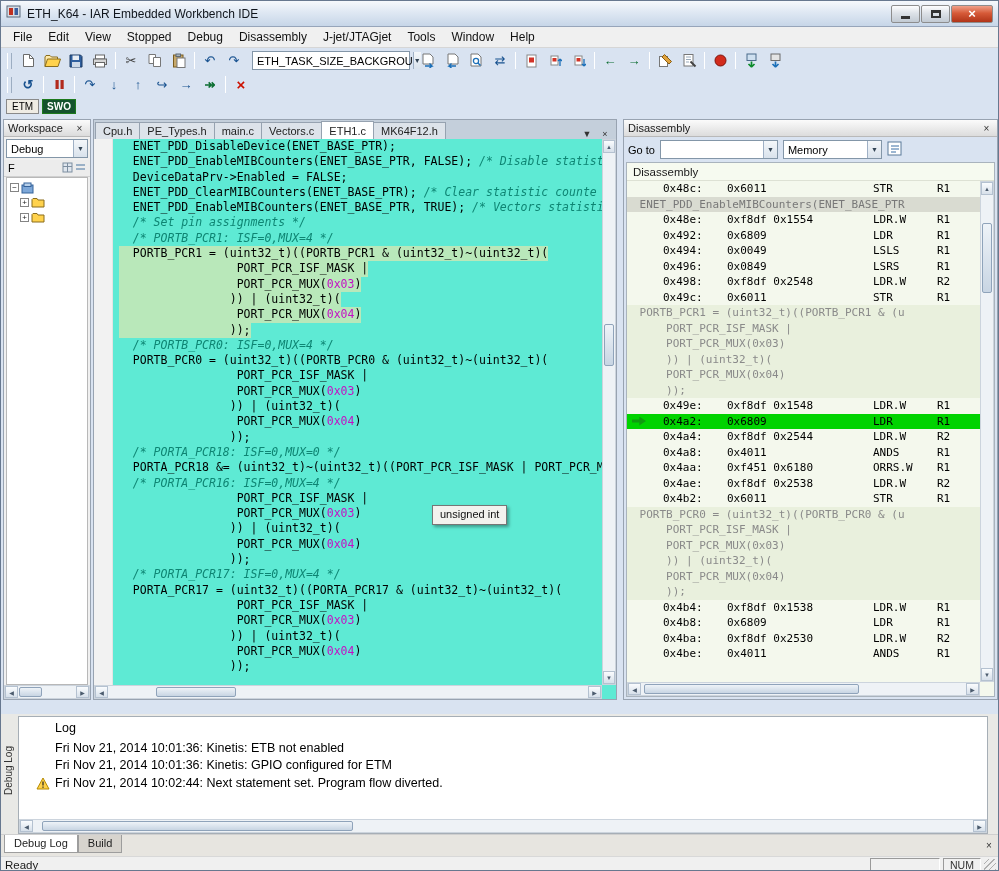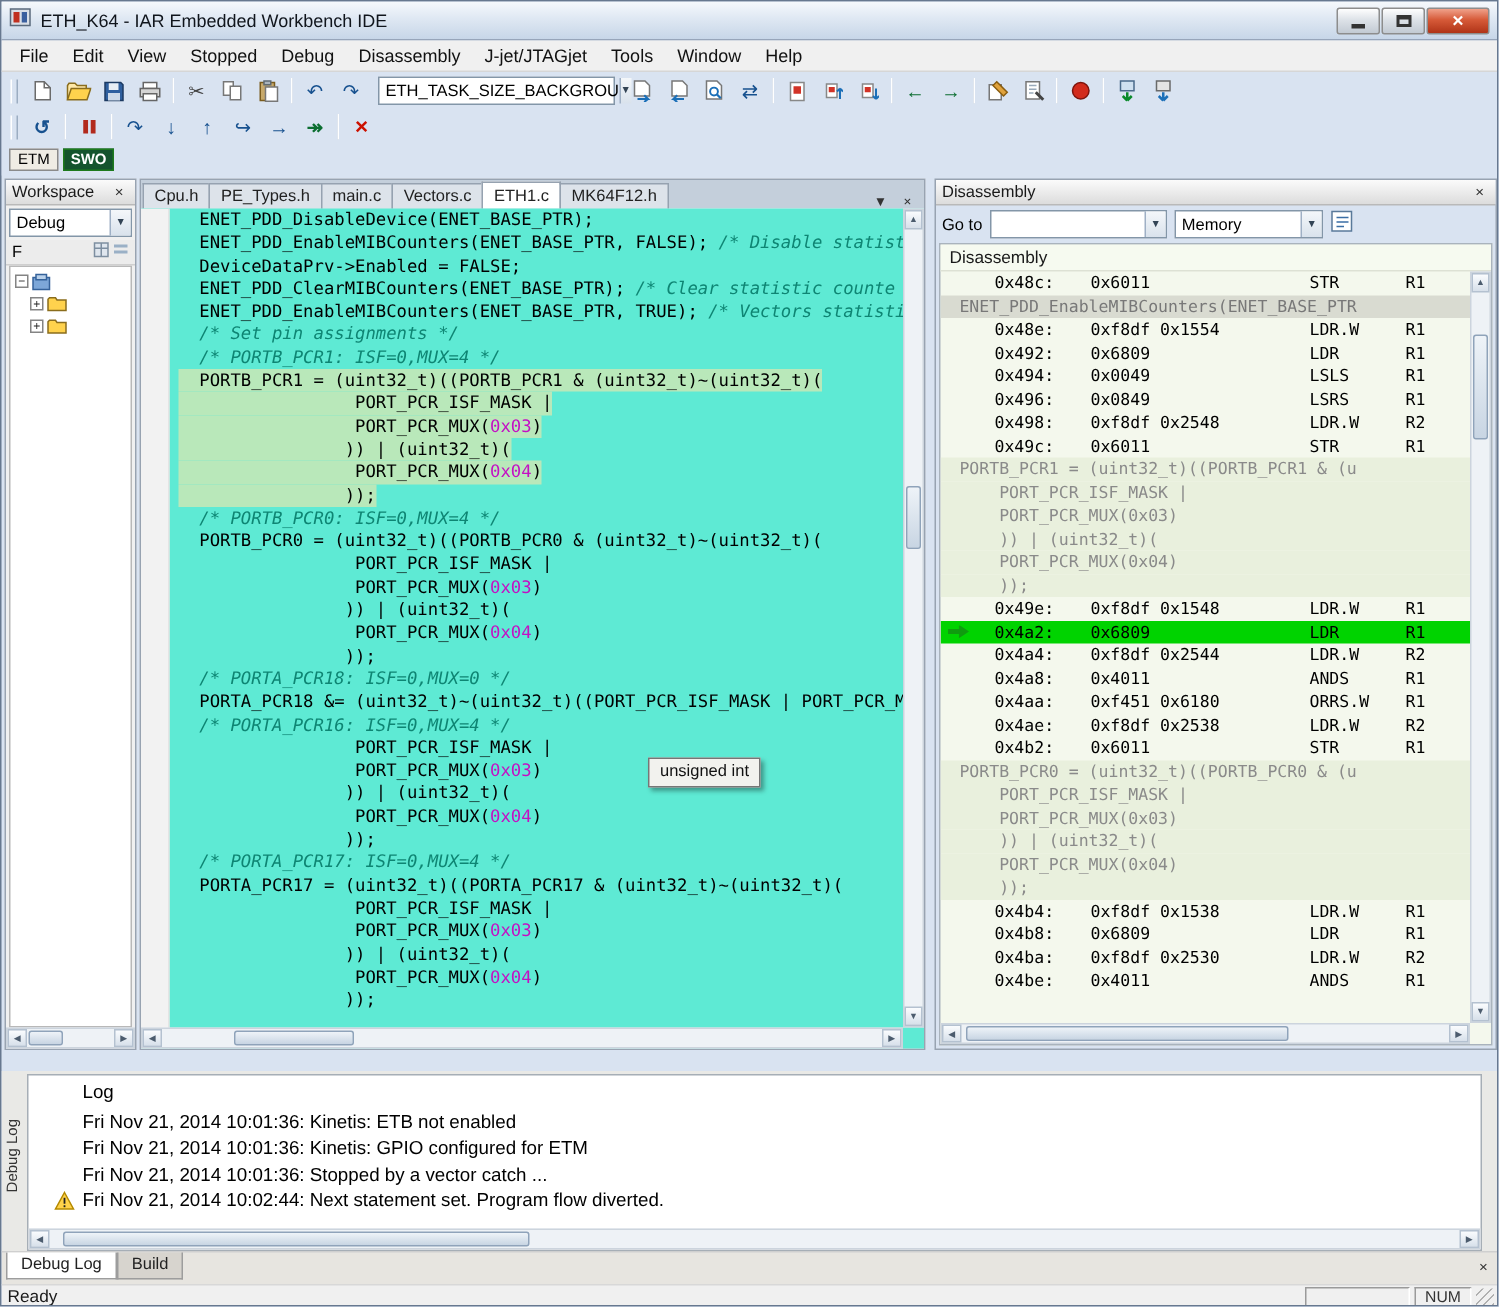--- a/index.html
+++ b/index.html
@@ -641,24 +641,20 @@
       <div id="logentries">
           <div class="logrow">
             <span class="licon"></span>
             <span>Fri Nov 21, 2014 10:01:36: Kinetis: ETB not enabled</span>
           </div>
           <div class="logrow">
             <span class="licon"></span>
             <span>Fri Nov 21, 2014 10:01:36: Kinetis: GPIO configured for ETM</span>
           </div>
           <div class="logrow">
-            <span class="licon"></span>
-            <span>Fri Nov 21, 2014 10:01:36: Stopped by a vector catch ...</span>
-          </div>
-          <div class="logrow">
             <span class="licon">
               <svg width="14" height="13">
                 <path d="M7 1 13 12H1z" fill="#ffd24a" stroke="#b58a00"></path>
                 <rect x="6.4" y="4.5" width="1.2" height="4" fill="#222"></rect>
                 <rect x="6.4" y="9.5" width="1.2" height="1.3" fill="#222"></rect>
               </svg>
             </span>
             <span>Fri Nov 21, 2014 10:02:44: Next statement set. Program flow diverted.</span>
           </div>
         </div>

